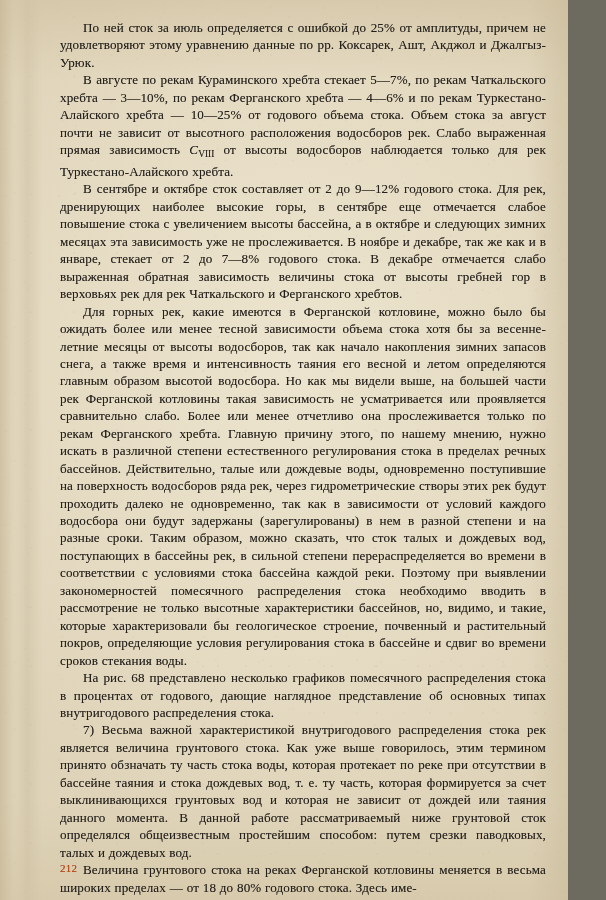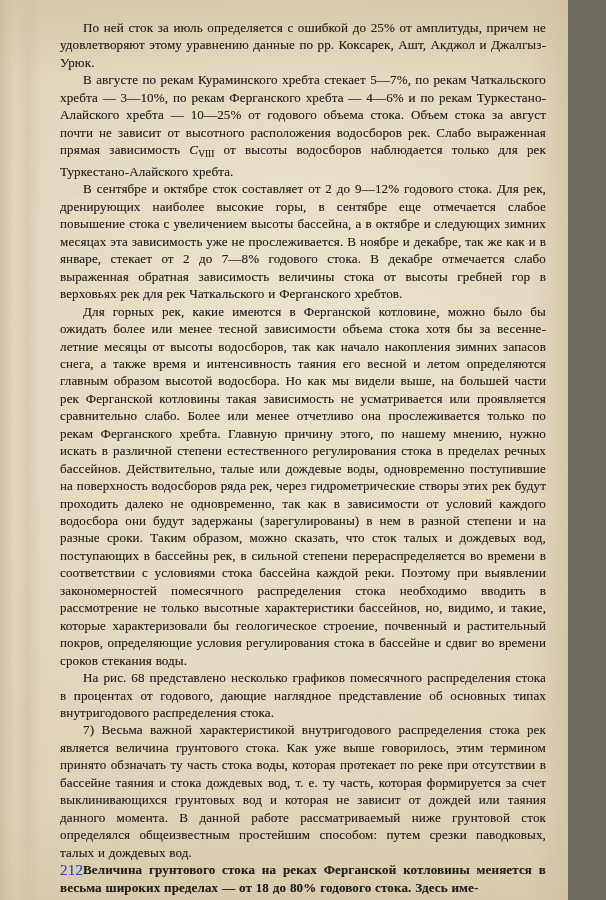--- a/index.html
+++ b/index.html
@@ -82,38 +82,37 @@
     word-spacing: 0.4px;
     
     text-shadow: 0 0 0.45px rgba(40,33,25,0.40);
   }
   .text-column p {
     margin: 0;
     text-indent: 23px;
   }
   .text-column p:last-of-type {
     text-align: justify;
-    font-weight: bold;
   }
   .sub {
     font-size: 0.72em;
     vertical-align: -0.25em;
     letter-spacing: 0;
     margin-top: 28px;
   }
   .ital-c {
     font-style: italic;
     font-family: "Liberation Serif", "DejaVu Serif", serif;
   }
   .page-number {
     position: absolute;
     left: 60px;
     top: 862px;
-    font-size: 15px;
-    color: #1d4ed8;
+    font-size: 11px;
+    color: #c2410c;
     letter-spacing: 0.3px;
     text-shadow: 0 0 0.45px rgba(40,33,25,0.40);
   }
 </style>
 </head>
 <body>
 
 <div class="page-sheet">
 
   <div class="paper-base"></div>

